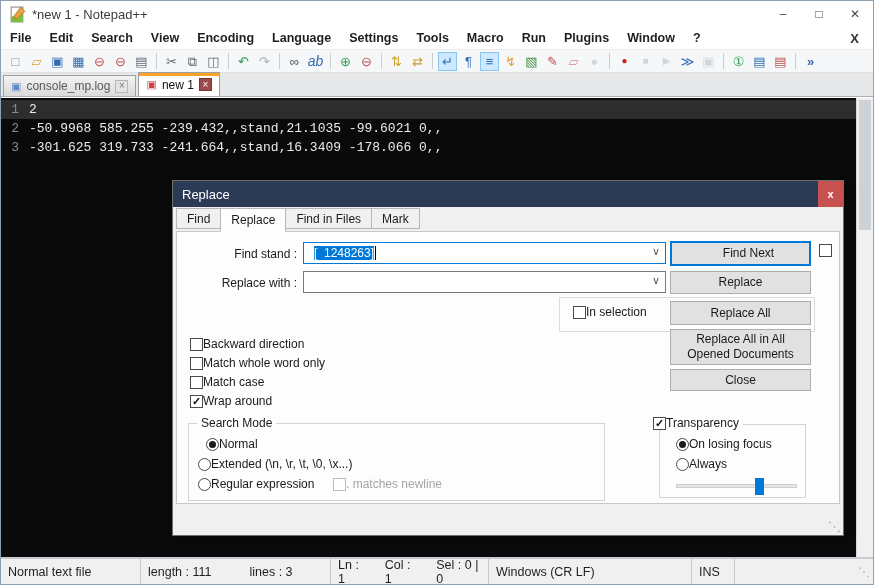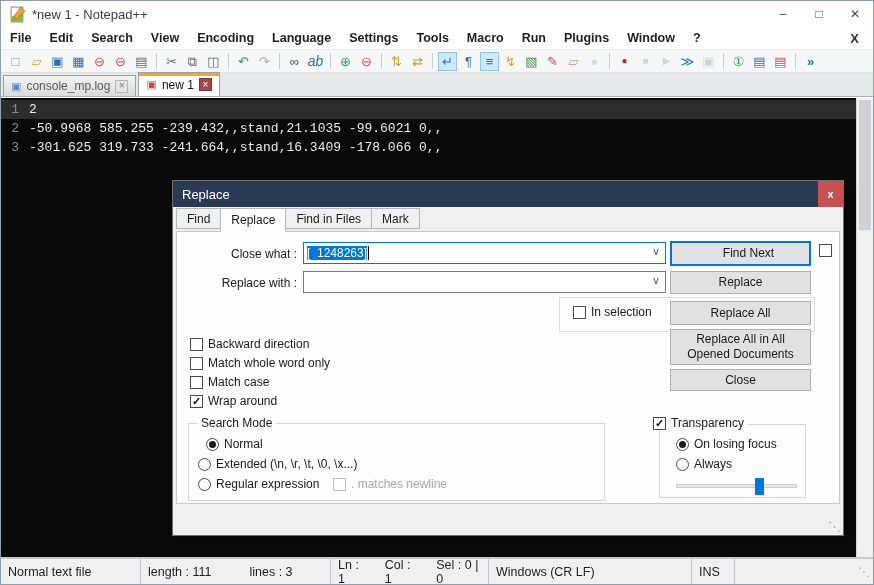--- a/index.html
+++ b/index.html
@@ -93,27 +93,27 @@
   .dlg-tabs{position:absolute;top:27px;left:3px;height:24px;display:flex;align-items:flex-start;z-index:3;}
   .dlg-tab{height:21px;padding:0 10px;display:flex;align-items:center;background:#f0f0f0;
            border:1px solid #b4b8bc;margin-right:-1px;}
   .dlg-tab.active{height:24px;background:#fdfdfd;border-bottom:1px solid #fdfdfd;z-index:4;}
   .tabpage{position:absolute;left:3px;right:3px;top:50px;bottom:31px;background:#fdfdfd;
            border:1px solid #c8c8c8;z-index:1;}
   .fieldlabel{position:absolute;width:104px;text-align:right;z-index:2;}
   .combo{position:absolute;height:22px;background:#fff;border:1px solid #7a7a7a;z-index:2;
          display:flex;align-items:center;padding-left:3px;font-size:12px;}
   .combo.focused{border-color:#0078d7;}
-  .combo .selected-text{background:#0078d7;color:#fff;white-space:pre;}
+  .combo .selected-text{background:#0078d7;color:#fff;white-space:pre;margin-left:7px;}
   .caret{width:1px;height:14px;background:#000;margin-left:1px;}
   .combo .chev{position:absolute;right:5px;top:2px;color:#5a5a5a;font-size:11px;}
   .btn{position:absolute;background:#e1e1e1;border:1px solid #adadad;display:flex;align-items:center;
        justify-content:center;text-align:center;z-index:2;font-size:12px;line-height:1.25;}
   .btn.focus-default{border:2px solid #0078d7;}
-  .check,.radio{position:absolute;display:flex;align-items:center;gap:5px;z-index:2;white-space:nowrap;}
+  .check,.radio{position:absolute;display:flex;align-items:center;z-index:2;white-space:nowrap;}
   .box{width:13px;height:13px;border:1px solid #4a4a4a;background:#fff;display:flex;align-items:center;
        justify-content:center;font-size:11px;font-weight:bold;color:#111;line-height:1;flex:none;}
   .check.disabled .box{border-color:#bcbcbc;}
   .check.disabled span[data-bind]{color:#a6a6a6;}
   .rdot{width:13px;height:13px;border:1px solid #4a4a4a;border-radius:50%;background:#fff;flex:none;
         display:flex;align-items:center;justify-content:center;}
   .rdot .fill{width:7px;height:7px;border-radius:50%;background:#1a1a1a;}
   .groupbox{position:absolute;border:1px solid #d4d4d4;z-index:1;}
   .groupbox .legend{position:absolute;top:-8px;left:8px;background:#fdfdfd;padding:0 4px;}
   .selection-frame{position:absolute;border:1px solid #dcdcdc;z-index:1;}
@@ -245,21 +245,21 @@
     <div class="dlg-close" data-name="dialog-close-button" data-bind="dialog.close_label">x</div>
 
     <div class="dlg-tabs" data-name="dialog-tab-strip">
       <div class="dlg-tab" data-name="tab-find" data-bind="dialog.tabs.0">Find</div>
       <div class="dlg-tab active" data-name="tab-replace" data-bind="dialog.tabs.1">Replace</div>
       <div class="dlg-tab" data-name="tab-find-in-files" data-bind="dialog.tabs.2">Find in Files</div>
       <div class="dlg-tab" data-name="tab-mark" data-bind="dialog.tabs.3">Mark</div>
     </div>
     <div class="tabpage" data-name="dialog-tab-page"></div>
 
-    <span class="fieldlabel" style="left:20px;top:66px;" data-name="find-what-label" data-bind="dialog.find_what_label">Close what :</span>
+    <span class="fieldlabel" style="left:20px;top:66px;" data-name="find-what-label" data-bind="dialog.find_what_label">Find stand :</span>
     <div class="combo focused" style="left:130px;top:61px;width:363px;" data-name="find-what-input">
       <span class="selected-text" data-name="find-what-selected-text" data-bind="dialog.find_what_value">[  1248263]</span>
       <span class="caret" data-name="text-caret"></span>
       <span class="chev" data-name="combo-dropdown-icon">∨</span>
     </div>
     <div class="btn focus-default" style="left:497px;top:60px;width:141px;height:25px;padding-left:16px;" data-name="find-next-button" data-bind="dialog.buttons.find_next">Find Next</div>
     <span class="check" style="left:646px;top:63px;" data-name="find-next-side-checkbox">
         <span class="box" data-name="checkbox-box"></span>
       </span>
 

